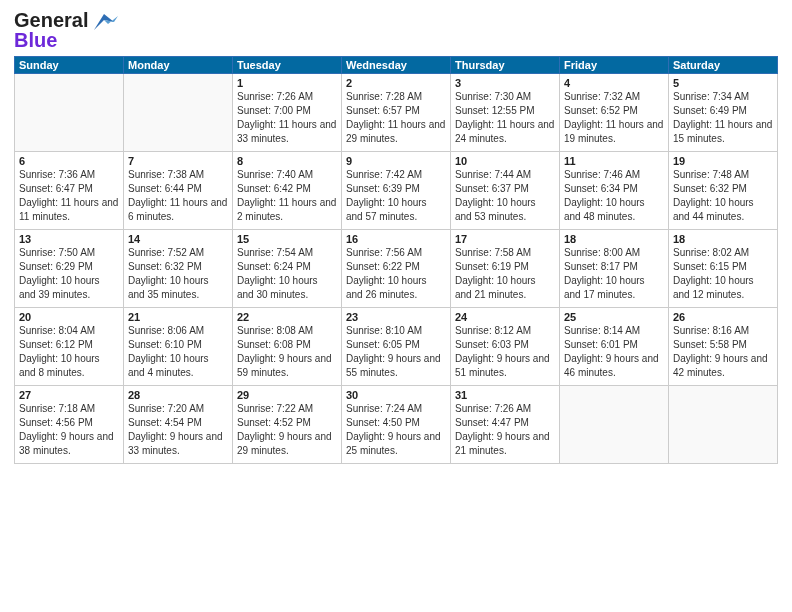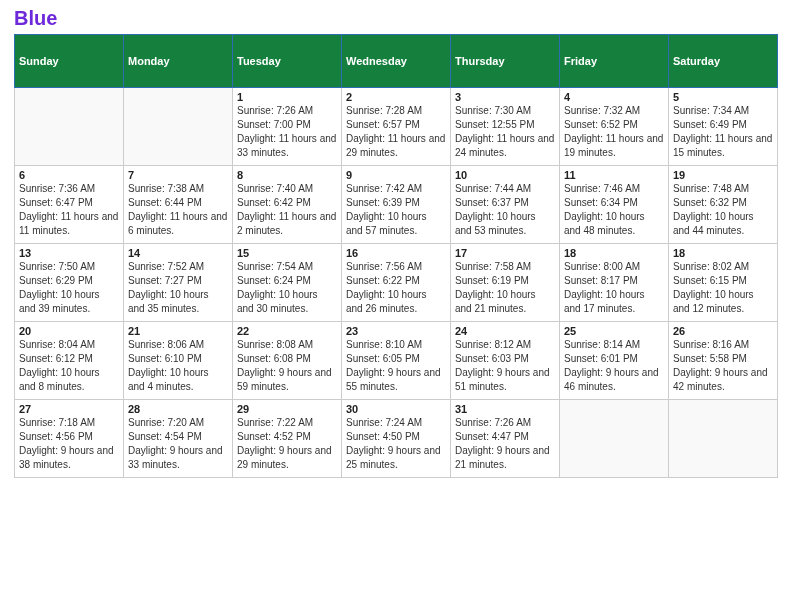--- a/index.html
+++ b/index.html
@@ -44,25 +44,25 @@
     .location {
       font-size: 14px;
       color: #444;
     }
     .calendar {
       width: 100%;
       border-collapse: collapse;
       table-layout: fixed;
     }
     .calendar th {
-      background: #15803d;
+      background: #0369a1;
       color: #fff;
       font-size: 11px;
       font-weight: bold;
-      padding: 20px 4px;
+      padding: 2px 4px;
       text-align: left;
       border: 1px solid #2e6db4;
     }
     .calendar td {
       border: 1px solid #ccc;
       vertical-align: top;
       padding: 3px 4px;
       font-size: 9.2px;
       color: #222;
       height: 78px;
@@ -83,20 +83,28 @@
       color: #333;
       line-height: 1.4;
     }
   </style>
 </head>
 <body>
 
 <div class="page">
   <div class="header">
     <div class="logo">
+      <div class="logo-row">
+        <div style="font-size:20px;font-weight:bold;color:#222;line-height:1;">
+          <span style="color:#222;">General</span><svg width="28" height="20" viewBox="0 0 28 20" style="vertical-align:middle;margin-left:2px;" xmlns="http://www.w3.org/2000/svg">
+              <polygon points="4,18 14,2 24,10 14,8" fill="#2e6db4"></polygon>
+              <polygon points="14,8 24,10 28,4 18,12" fill="#5a9fd4"></polygon>
+            </svg>
+        </div>
+      </div>
       <div style="font-size:20px;font-weight:bold;color:#6d28d9;line-height:1;margin-top:-2px;">Blue</div>
     </div>
     <div class="title-block">
       <div class="month-title"></div>
       <div class="location"></div>
     </div>
   </div>
 
   <table class="calendar">
     <thead>
@@ -205,21 +213,21 @@
           <td>
             <span class="day-num">13</span>
             <div class="day-info">Sunrise: 7:50 AM
 Sunset: 6:29 PM
 Daylight: 10 hours
 and 39 minutes.</div>
           </td>
           <td>
             <span class="day-num">14</span>
             <div class="day-info">Sunrise: 7:52 AM
-Sunset: 7:27 PM
+Sunset: 6:32 PM
 Daylight: 10 hours
 and 35 minutes.</div>
           </td>
           <td>
             <span class="day-num">15</span>
             <div class="day-info">Sunrise: 7:54 AM
 Sunset: 6:24 PM
 Daylight: 10 hours
 and 30 minutes.</div>
           </td>

